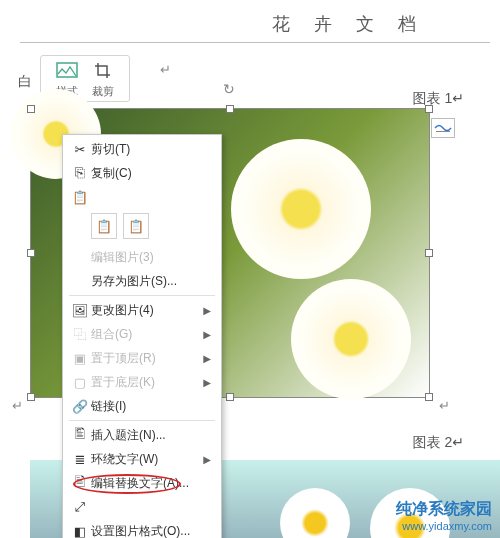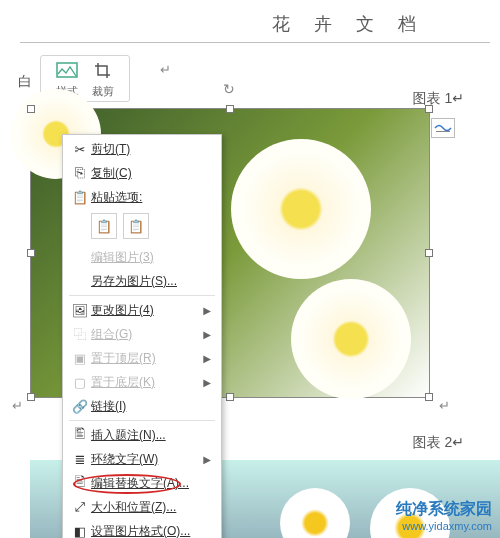--- a/index.html
+++ b/index.html
@@ -123,21 +123,21 @@
       cursor: pointer;
       color: #333;
     }
     .context-menu .mi.disabled { color: #b8b8b8; cursor: default; }
     .context-menu .micon {
       width: 22px;
       display: flex;
       justify-content: center;
       font-size: 13px;
     }
-    .context-menu .mlabel { flex: 1; font-size: 12px; text-decoration: underline; }
+    .context-menu .mlabel { flex: 1; font-size: 12px; }
     .context-menu .marrow { font-size: 10px; color: #666; }
     .context-menu .paste-row {
       display: flex;
       gap: 6px;
       padding: 4px 6px 6px 28px;
     }
     .context-menu .paste-btn {
       width: 26px; height: 26px;
       border: 1px solid #d0d0d0;
       display: flex;
@@ -266,21 +266,20 @@
   <div class="mi">
     <span class="micon">✂</span>
     <span class="mlabel">剪切(T)</span>
   </div>
   <div class="mi">
     <span class="micon">⎘</span>
     <span class="mlabel">复制(C)</span>
   </div>
   <div class="mi">
     <span class="micon">📋</span>
-    <span class="mlabel">粘贴选项:</span>
   </div>
   <div class="paste-row">
     <div class="paste-btn">📋</div>
     <div class="paste-btn">📋</div>
   </div>
   <div class="mi disabled">
     <span class="micon"></span>
     <span class="mlabel">编辑图片(3)</span>
   </div>
   <div class="mi">
@@ -321,21 +320,20 @@
     <span class="micon">≣</span>
     <span class="mlabel">环绕文字(W)</span>
     <span class="marrow">▶</span>
   </div>
   <div class="mi">
     <span class="micon">🖹</span>
     <span class="mlabel">编辑替换文字(A)...</span>
   </div>
   <div class="mi">
     <span class="micon">⤢</span>
-    <span class="mlabel">大小和位置(Z)...</span>
   </div>
   <div class="mi">
     <span class="micon">◧</span>
     <span class="mlabel">设置图片格式(O)...</span>
   </div>
 </div>
 
 <div class="highlight-oval"></div>
 
 <div class="watermark">

